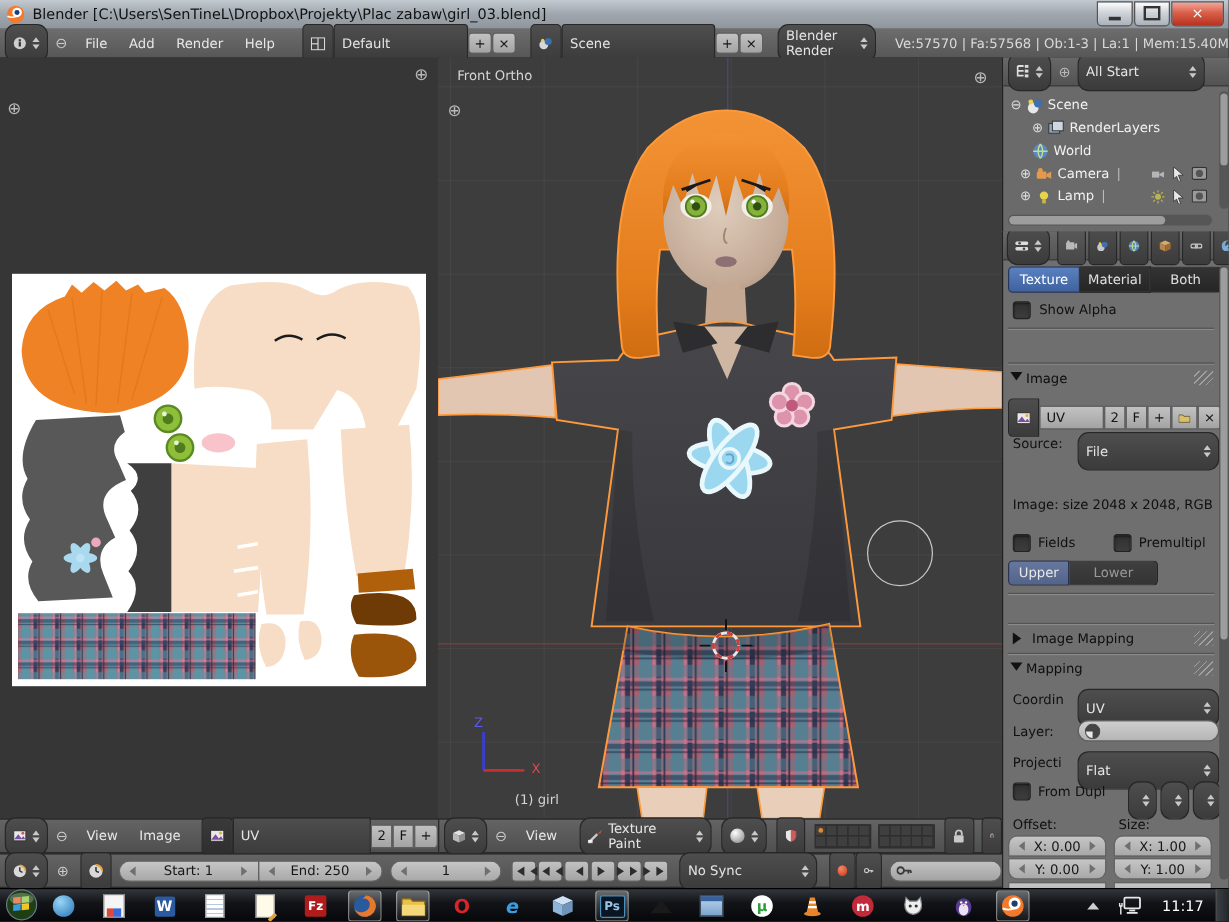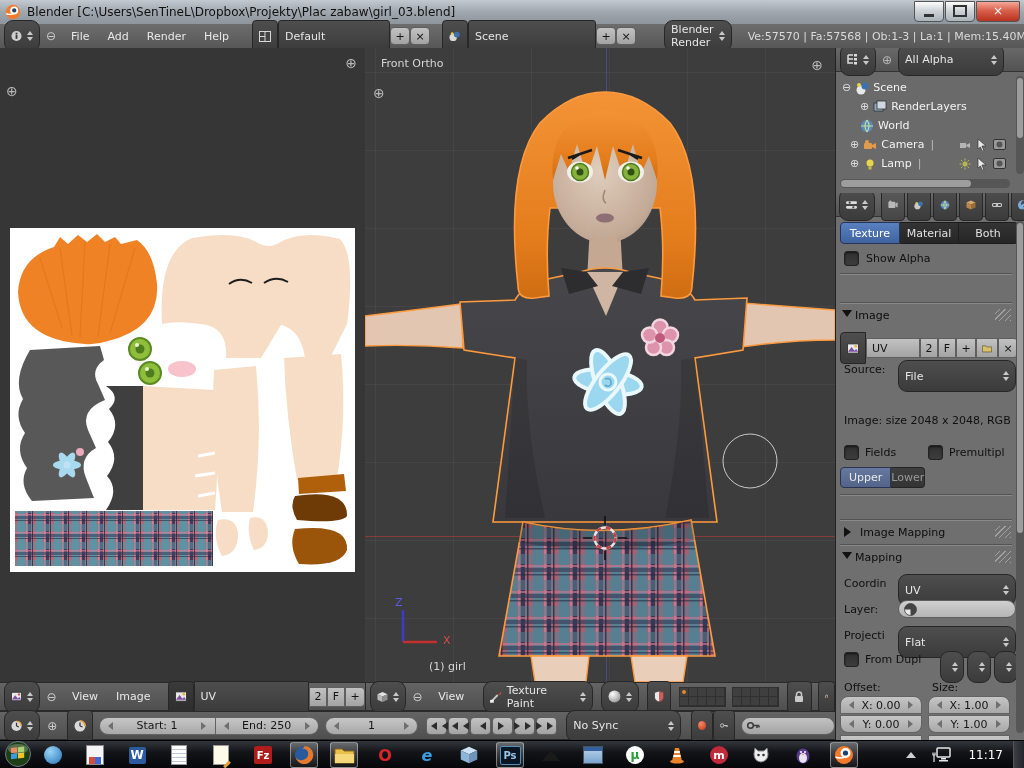--- a/index.html
+++ b/index.html
@@ -160,21 +160,21 @@
         <svg width="13" height="12" viewBox="0 0 13 12">
             <circle cx="4.5" cy="7.5" r="4" fill="#d8d8d8"></circle>
             <circle cx="8.5" cy="4.5" r="3.2" fill="#3e6fae"></circle>
             <circle cx="3.5" cy="3.5" r="1.5" fill="#e8d44c"></circle>
           </svg>
       </span>
       <span class="btn-d" style="width:128px;border-radius:3px">Scene</span>
       <span class="btn-l sq" style="width:20px">+</span>
       <span class="btn-l sq" style="width:20px">×</span>
     </span>
-    <span class="btn-d" style="margin-left:28px;width:118px">
+    <span class="btn-d" style="margin-left:12px;width:118px">
       <span>Blender Render</span>
       <span class="dda">
           <i class="u"></i>
           <i class="d"></i>
         </span>
     </span>
     <span style="margin-left:16px;color:#dadada;white-space:nowrap">Ve:57570 | Fa:57568 | Ob:1-3 | La:1 | Mem:15.40M</span>
   </div>
 
   <div class="abs uveditor">
@@ -372,21 +372,21 @@
             <rect x="7" y="4" width="3" height="2.5" fill="#ddd"></rect>
             <rect x="7" y="8" width="3" height="2.5" fill="#ddd"></rect>
           </svg>
         <span class="dda">
             <i class="u"></i>
             <i class="d"></i>
           </span>
       </span>
       <span class="plusw" style="margin:0 6px;font-size:12px">⊕</span>
       <span class="btn-d" style="width:106px">
-        <span>All Alpha</span>
+        <span>All Start</span>
         <span class="dda">
             <i class="u"></i>
             <i class="d"></i>
           </span>
       </span>
     </div>
     <div class="otrow" style="left:6px;top:30px">
       <span style="color:#ddd">⊖</span>
       <svg class="oticon" viewBox="0 0 14 14">
           <circle cx="6" cy="9" r="4.5" fill="#e8e8e8"></circle>
@@ -581,21 +581,21 @@
       <span class="plabel">Fields</span>
     </span>
     <span class="row" style="position:absolute;left:92px;top:252px;gap:6px">
       <span class="cb"></span>
       <span class="plabel">Premultipl</span>
     </span>
 
     <span class="row" style="position:absolute;left:4px;top:274px">
       <span style="height:19px;padding:0 8px;display:flex;align-items:center;color:#e8e8e8;
         background:linear-gradient(#66789e,#53648a);border:1px solid #2c3350;border-radius:4px 0 0 4px">Upper</span>
-      <span style="height:19px;padding:0 0;display:flex;align-items:center;color:#9a9a9a;
+      <span style="height:19px;padding:0 20px;display:flex;align-items:center;color:#9a9a9a;
         background:linear-gradient(#3f3f3f,#343434);border:1px solid #242424;border-left:none;border-radius:0 4px 4px 0">Lower</span>
     </span>
 
     <div class="sep" style="top:301px"></div>
     <div class="sep" style="top:326px"></div>
     <div class="phead" style="top:330px">
       <span class="tri-r"></span>
         <span>Image Mapping</span>
       <span class="grip" style="top:3px"></span>
     </div>

